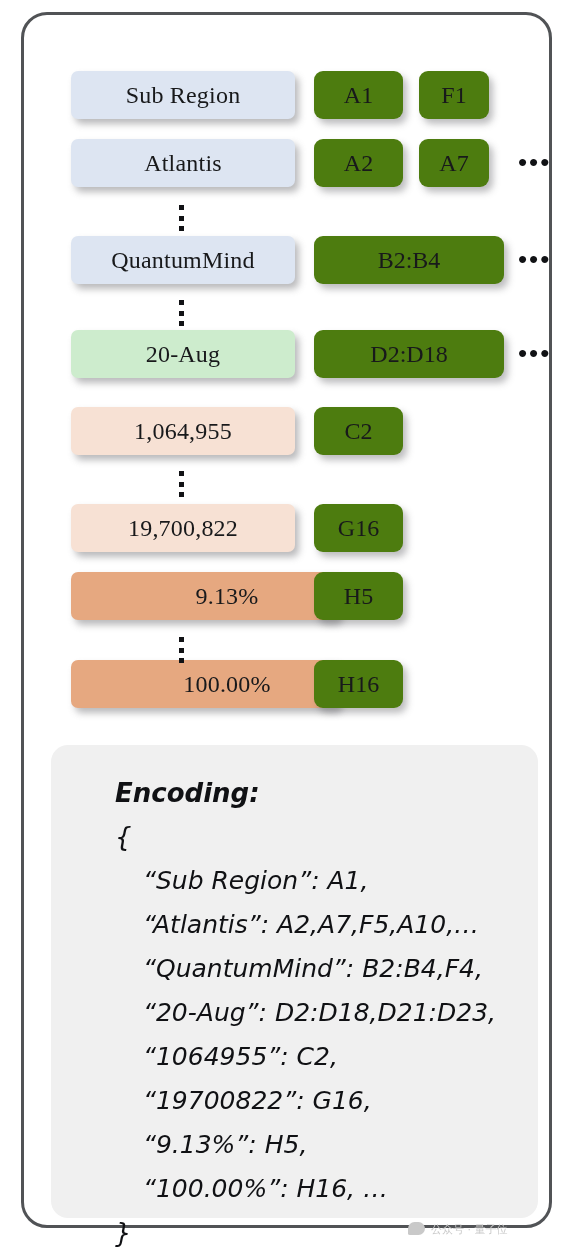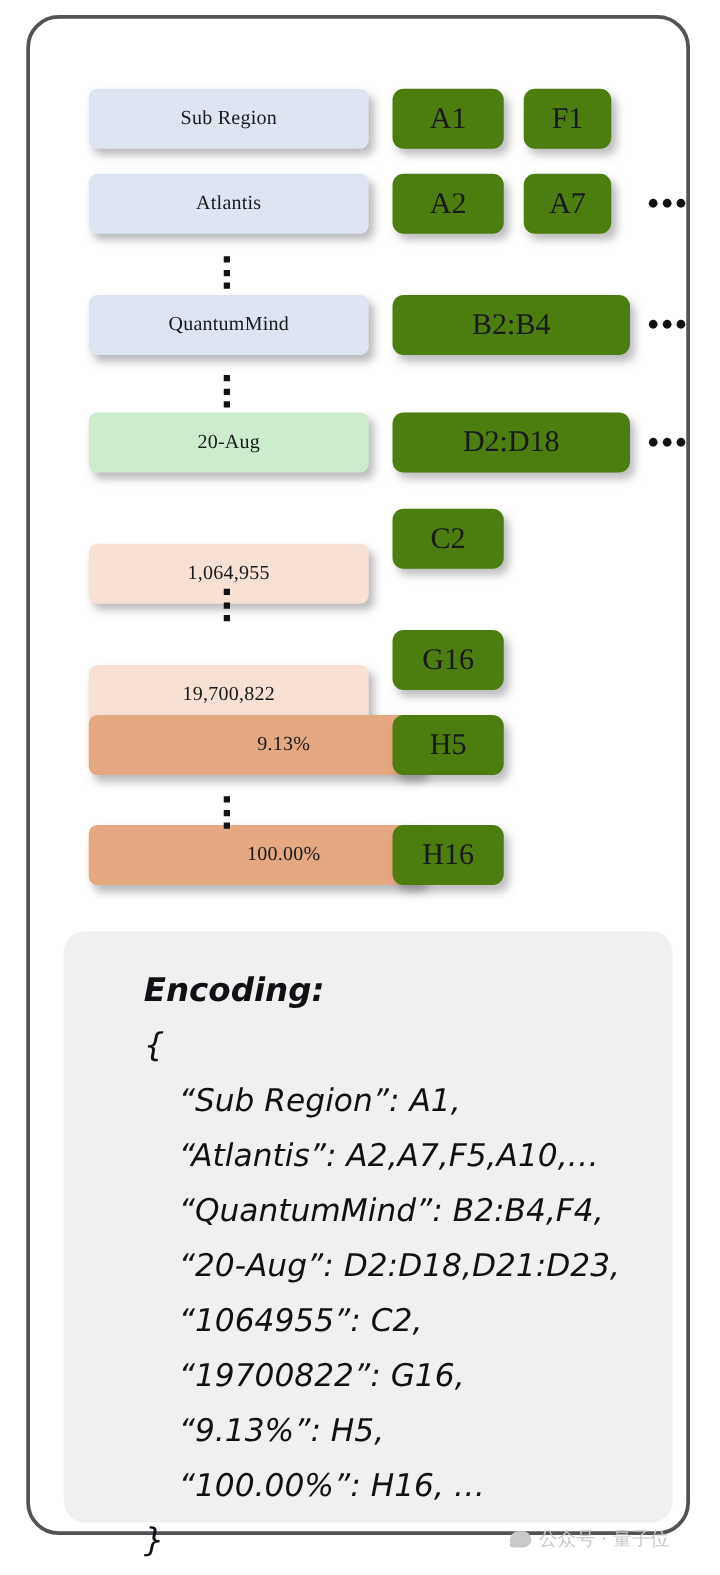--- a/index.html
+++ b/index.html
@@ -48,29 +48,29 @@
   .pill {
     position: absolute;
     left: 47px;
     top: 0;
     width: 224px;
     height: 48px;
     border-radius: 7px;
     display: flex;
     align-items: center;
     justify-content: center;
-    font-size: 16px;
+    font-size: 24px;
     color: #18191b;
     letter-spacing: .2px;
     box-shadow: 4px 5px 7px rgba(90,90,95,0.42);
     white-space: nowrap;
   }
   .pill.blue   { background: #dde5f2; }
   .pill.green  { background: #cdeccd; }
-  .pill.orange-l { background: #f7e1d4; margin-top: 28px; }
+  .pill.orange-l { background: #f7e1d4; }
   .pill.orange-d { background: #e6a880; padding-left: 44px; }
 
   
   .tag {
     position: absolute;
     top: 0;
     height: 48px;
     background: #4d7c0f;
     border-radius: 9px;
     display: flex;
@@ -150,25 +150,25 @@
     line-height: 44px;
     white-space: nowrap;
   }
 
   
   #watermark {
     position: absolute;
     left: 408px;
     top: 1222px;
     display: flex;
-    align-items: center;
+    align-items: flex-start;
     gap: 6px;
     color: #c9c9c9;
     font-family: "DejaVu Sans", "Liberation Sans", sans-serif;
-    font-size: 15px;
+    font-size: 11px;
     white-space: nowrap;
   }
   #watermark .wm-bubble {
     width: 17px;
     height: 13px;
     background: #c9c9c9;
     border-radius: 7px 7px 7px 2px;
     flex: none;
   }
 </style>

